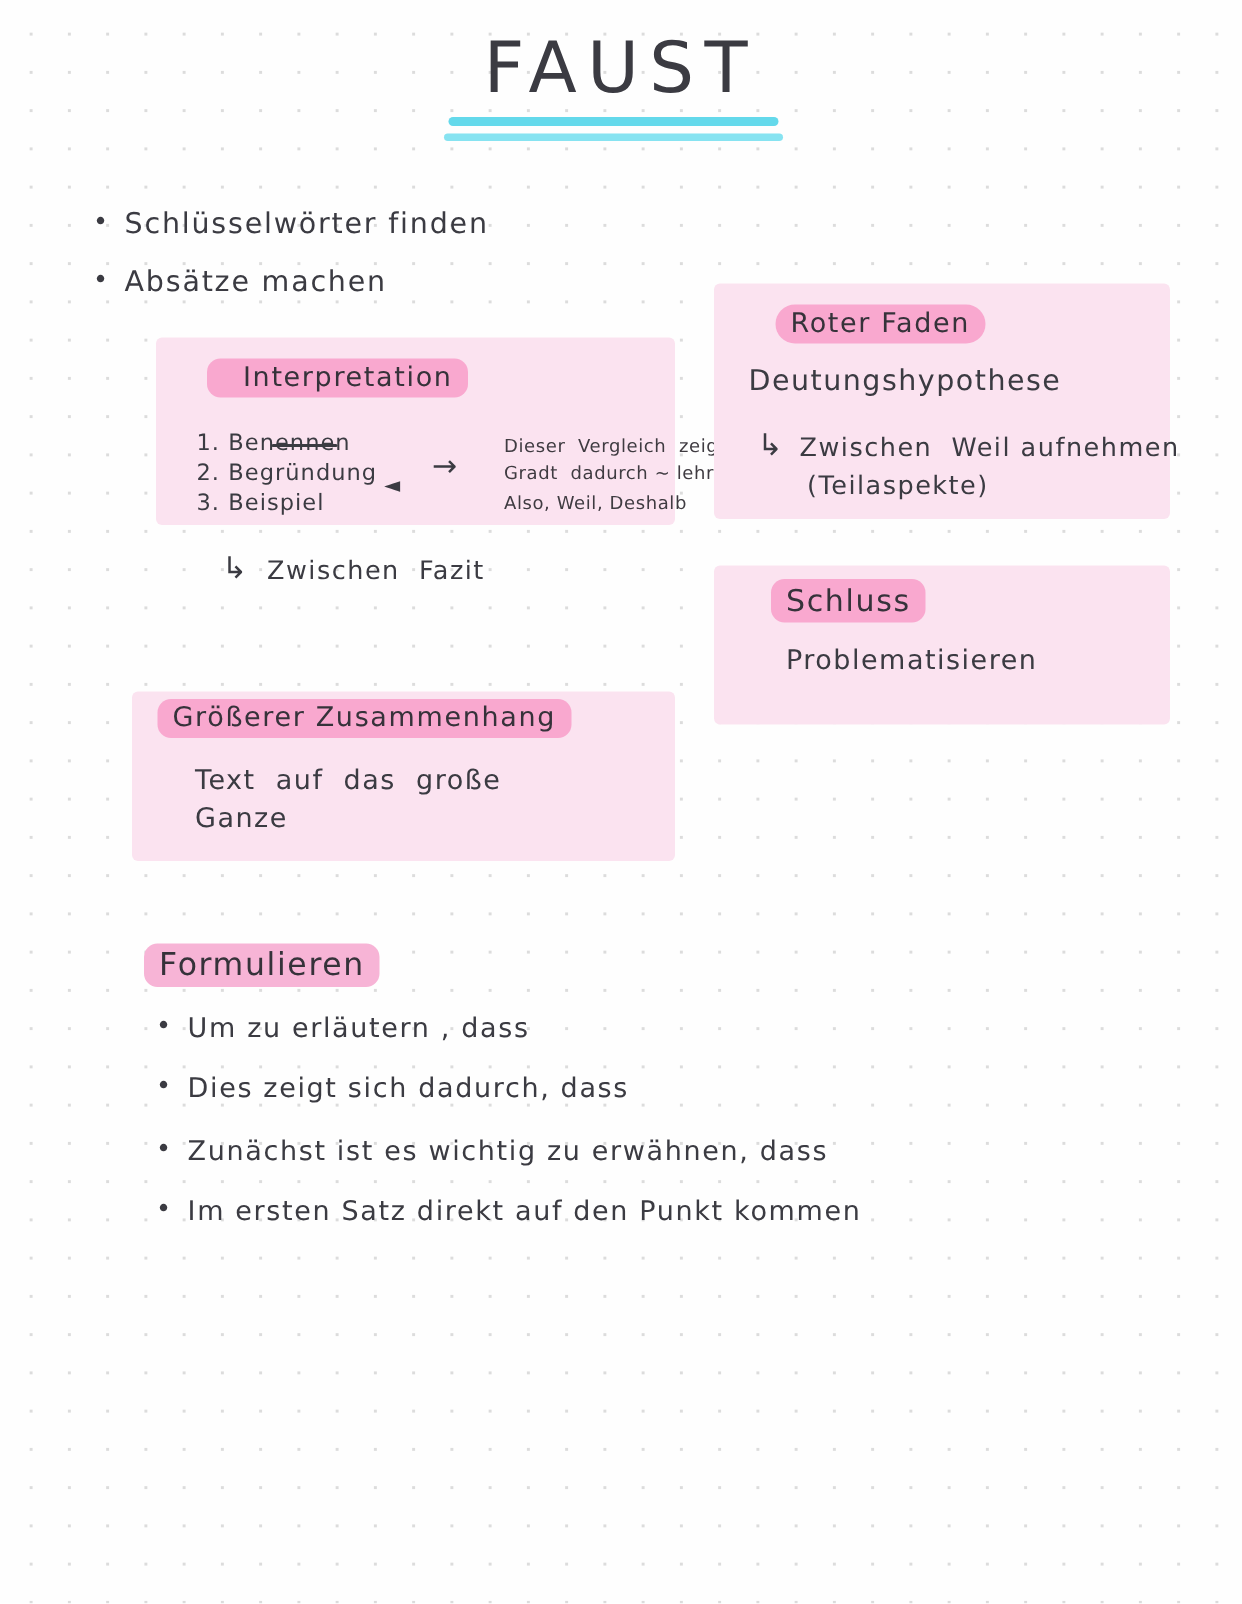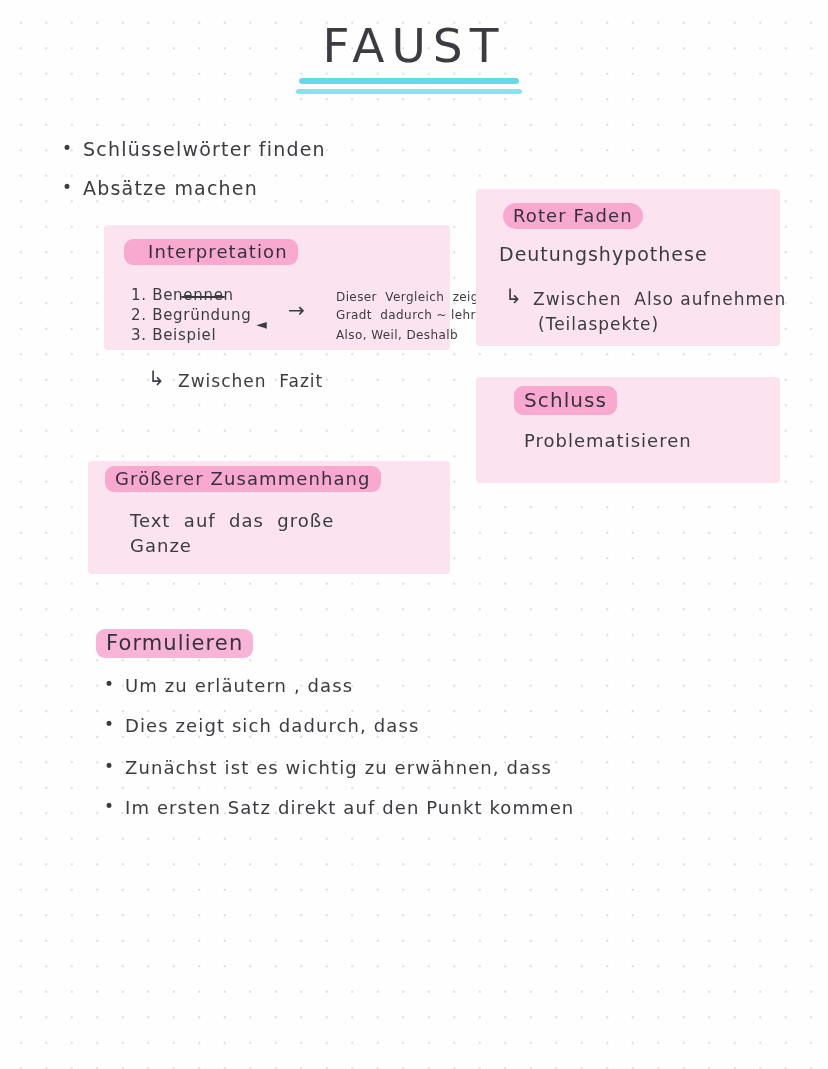--- a/index.html
+++ b/index.html
@@ -156,42 +156,42 @@
   <div class="bullet-row" style="left:62px; top:138px;">
     <span class="bullet-dot hw">•</span>
     <span class="bullet-text hw">Schlüsselwörter  finden</span>
   </div>
   <div class="bullet-row" style="left:62px; top:177px;">
     <span class="bullet-dot hw">•</span>
     <span class="bullet-text hw">Absätze    machen</span>
   </div>
 
   <div class="block" style="left:104px; top:225px; width:346px; height:125px;"></div>
-  <div class="chip pink" style="left:124px; top:239px;padding-left:24px;">Interpretation</div>
+  <div class="chip pink" style="left:138px; top:239px;padding-left:24px;">Interpretation</div>
 
   <div class="txt num hw" style="left:131px; top:286px;">1. Benennen</div>
   <div class="strike" style="left:181px; top:296px; width:44px;"></div>
   <div class="txt num hw" style="left:131px; top:306px;">2. Begründung</div>
   <div class="txt num hw" style="left:131px; top:326px;">3. Beispiel</div>
   <div class="arrow-right hw" style="left:256px; top:317px; font-size:14px;">◄</div>
 
   <div class="arrow-right hw" style="left:288px; top:300px;">→</div>
 
   <div class="txt small hw" style="left:336px; top:290px;">Dieser  Vergleich  zeigt</div>
   <div class="txt small hw" style="left:336px; top:308px;">Gradt  dadurch ~ lehrt</div>
   <div class="txt small hw" style="left:336px; top:328px;">Also, Weil, Deshalb</div>
 
   <div class="arrow-hook hw" style="left:148px; top:368px;">↳</div>
   <div class="txt hw" style="left:178px; top:371px;">Zwischen  Fazit</div>
 
   <div class="block" style="left:476px; top:189px; width:304px; height:157px;"></div>
-  <div class="chip pink" style="left:503px; top:203px;border-radius:13px;">Roter Faden</div>
+  <div class="chip pink" style="left:517px; top:203px;border-radius:13px;">Roter Faden</div>
   <div class="txt hw" style="left:499px; top:243px; font-size:19px;">Deutungshypothese</div>
   <div class="arrow-hook hw" style="left:505px; top:286px;">↳</div>
-  <div class="txt hw" style="left:533px; top:289px;">Zwischen  Also aufnehmen</div>
+  <div class="txt hw" style="left:533px; top:289px;">Zwischen  Weil aufnehmen</div>
   <div class="txt hw" style="left:538px; top:314px;">(Teilaspekte)</div>
 
   <div class="block" style="left:476px; top:377px; width:304px; height:106px;"></div>
   <div class="chip pink" style="left:514px; top:386px; font-size:20px;">Schluss</div>
   <div class="txt hw" style="left:524px; top:430px; font-size:18px;">Problematisieren</div>
 
   <div class="block" style="left:88px; top:461px; width:362px; height:113px;"></div>
   <div class="chip pink" style="left:105px; top:466px;">Größerer   Zusammenhang</div>
   <div class="txt hw" style="left:130px; top:510px; font-size:18px;">Text  auf  das  große</div>
   <div class="txt hw" style="left:130px; top:535px; font-size:18px;">Ganze</div>

